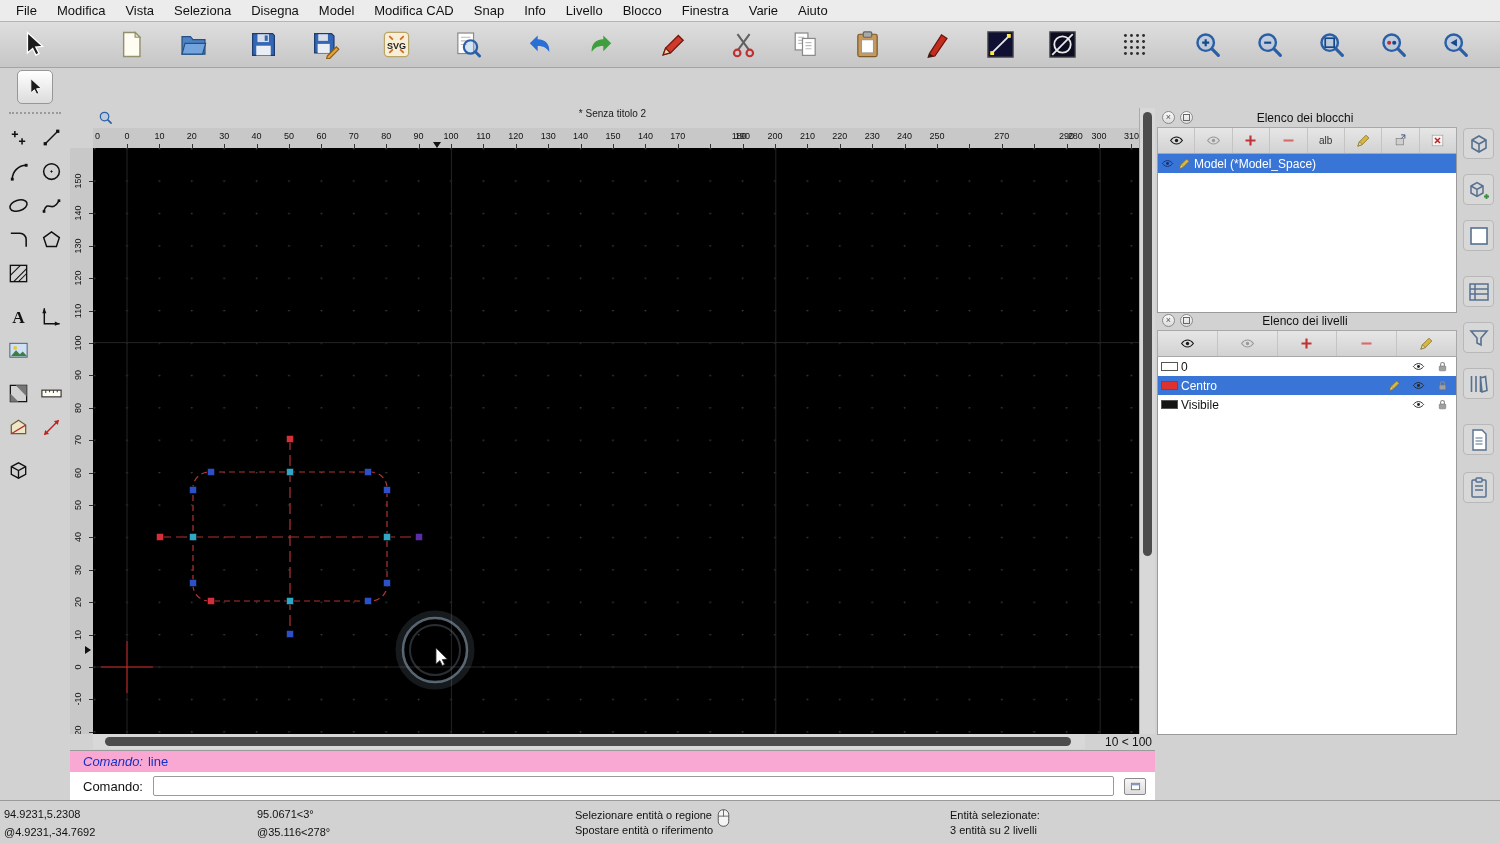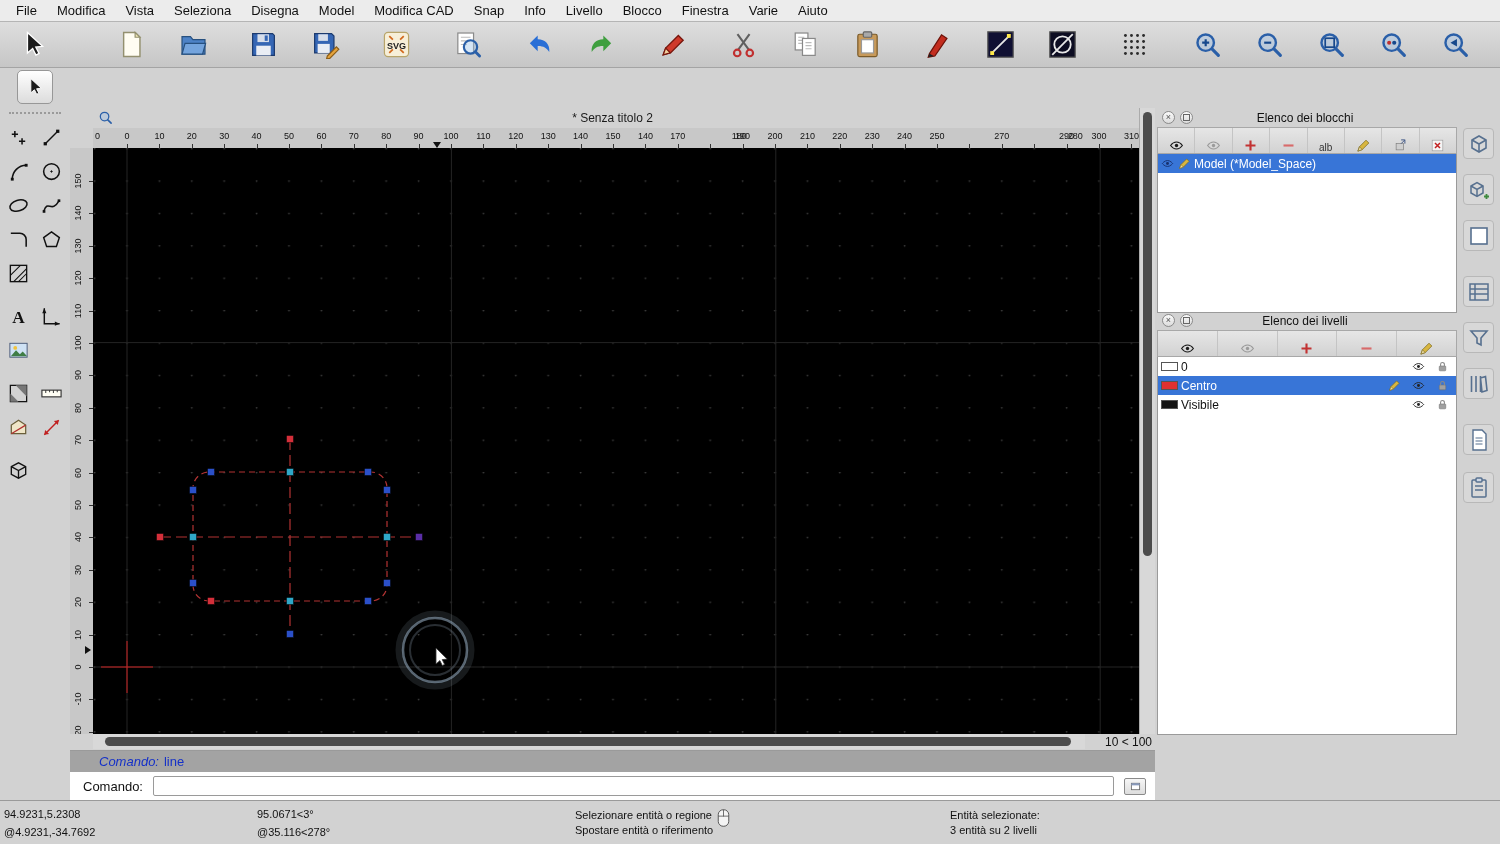--- a/index.html
+++ b/index.html
@@ -22,21 +22,21 @@
 
   
   #palette{position:absolute;left:0;top:108px;width:70px;height:650px}
   .phandle{margin:4px 9px 5px;border-top:2px dotted #9a9a9a;height:1px}
   .prow{display:flex;gap:3px;padding:2px 3px}
   .pbtn{width:30px;height:30px;display:flex;align-items:center;justify-content:center;border-radius:3px}
   .pbtn svg{width:23px;height:23px}
   .pgap{height:9px}
 
   
-  #doc-titlebar{position:absolute;left:70px;top:108px;width:1085px;height:20px;font-size:12px;color:#1a1a1a;display:flex;align-items:center;justify-content:center}
+  #doc-titlebar{position:absolute;left:70px;top:108px;width:1085px;height:20px;font-size:10px;color:#1a1a1a;display:flex;align-items:flex-start;justify-content:center}
   #doc-zoom-icon{position:absolute;left:28px;top:2px}
   #doc-zoom-icon svg{width:15px;height:15px}
 
   #h-ruler{position:absolute;left:93px;top:128px;width:1046px;height:20px;background:#c8c8c8;border-bottom:1px solid #7a7a7a;overflow:hidden;font-size:9px;color:#111}
   .hlab{position:absolute;top:3px;width:26px;margin-left:-13px;text-align:center}
   .htick{position:absolute;bottom:0;width:1px;height:4px;background:#333}
   #h-marker{position:absolute;bottom:0;width:0;height:0;border-left:4px solid transparent;border-right:4px solid transparent;border-top:6px solid #111}
 
   #v-ruler{position:absolute;left:70px;top:148px;width:23px;height:586px;background:#c8c8c8;border-right:1px solid #7a7a7a;overflow:hidden;font-size:9px;color:#111}
   .vlab{position:absolute;left:-3px;width:24px;height:12px;text-align:center;transform:rotate(-90deg)}
@@ -45,41 +45,41 @@
 
   #canvas{position:absolute;left:93px;top:148px;width:1046px;height:586px;background:#000}
 
   #v-scroll{position:absolute;left:1139px;top:108px;width:16px;height:626px;background:#d8d8d8;border-left:1px solid #ababab;box-sizing:border-box}
   #v-thumb{position:absolute;left:3px;top:4px;width:9px;height:444px;background:#4c4c4c;border-radius:5px}
   #h-scroll{position:absolute;left:93px;top:734px;width:992px;height:15px;background:#d8d8d8}
   #h-thumb{position:absolute;left:12px;top:3px;width:966px;height:9px;background:#4c4c4c;border-radius:5px}
   #grid-info{position:absolute;left:1084px;top:735px;width:68px;font-size:12px;color:#111;text-align:right}
 
   
-  #console-history{position:absolute;left:70px;top:750px;width:1085px;height:22px;background:#a3a3a3;border-top:1px solid #9a9a9a;font-size:13px;color:#1531c8;padding:3px 0 0 29px;box-sizing:border-box}
+  #console-history{position:absolute;left:70px;top:750px;width:1085px;height:22px;background:#f9a8d4;border-top:1px solid #9a9a9a;font-size:13px;color:#1531c8;padding:3px 0 0 13px;box-sizing:border-box}
   .cmd-italic{font-style:italic;margin-right:5px}
   #console-row{position:absolute;left:70px;top:772px;width:1085px;height:28px;background:#fff;display:flex;align-items:center;box-sizing:border-box}
   #console-label{font-size:13px;color:#111;margin-left:13px}
   #console-input{flex:1;height:18px;margin:0 10px;border:1px solid #9a9a9a;border-radius:2px;font-size:12px;padding:0 4px;font-family:"Liberation Sans",sans-serif}
   #console-detach{width:22px;height:17px;margin-right:9px;border:1px solid #8a8a8a;background:linear-gradient(#f6f6f6,#ddd);display:flex;align-items:center;justify-content:center;border-radius:2px;padding:0}
 
   
   #statusbar{position:absolute;left:0;top:800px;width:1500px;height:44px;background:#d2d2d2;border-top:1px solid #9a9a9a;font-size:11px;color:#111;box-sizing:border-box}
   .sb{position:absolute;white-space:nowrap}
 
   
   #block-panel{position:absolute;left:1157px;top:108px;width:300px;height:203px}
   #layer-panel{position:absolute;left:1157px;top:311px;width:300px;height:422px}
   .panel-header{display:flex;align-items:center;height:19px;font-size:12px;color:#111}
   .win-btn{width:13px;height:13px;border-radius:7px;border:1px solid #8a8a8a;background:linear-gradient(#fafafa,#dcdcdc);margin-left:5px;display:flex;align-items:center;justify-content:center;font-size:9px;color:#555;line-height:1;padding:0}
   .float-glyph{width:5px;height:5px;border:1px solid #666;display:block}
   .panel-title{flex:1;text-align:center}
   .panel-spacer{width:40px}
   .panel-toolbar{display:flex;height:25px;background:#dadada;border:1px solid #a8a8a8}
-  .ptool{flex:1;display:flex;align-items:flex-end;justify-content:center;border-right:1px solid #c4c4c4;background:linear-gradient(#e6e6e6,#d2d2d2)}
+  .ptool{flex:1;display:flex;align-items:center;justify-content:center;border-right:1px solid #c4c4c4;background:linear-gradient(#e6e6e6,#d2d2d2)}
   .ptool:last-child{border-right:none}
   .ptool svg{width:15px;height:15px}
   .alb{font-size:10px;color:#333}
   .panel-list{background:#fff;border:1px solid #9a9a9a;border-top:none;overflow:hidden}
   #block-list{height:158px}
   #layer-list{height:377px}
   .lrow{height:19px;display:flex;align-items:center;font-size:12px;color:#111;padding:0 3px;gap:3px}
   .lrow.sel{background:#3875d7;color:#fff}
   .lrow .icon svg{width:13px;height:13px}
   .lrow .lbl{flex:1;overflow:hidden;white-space:nowrap}

